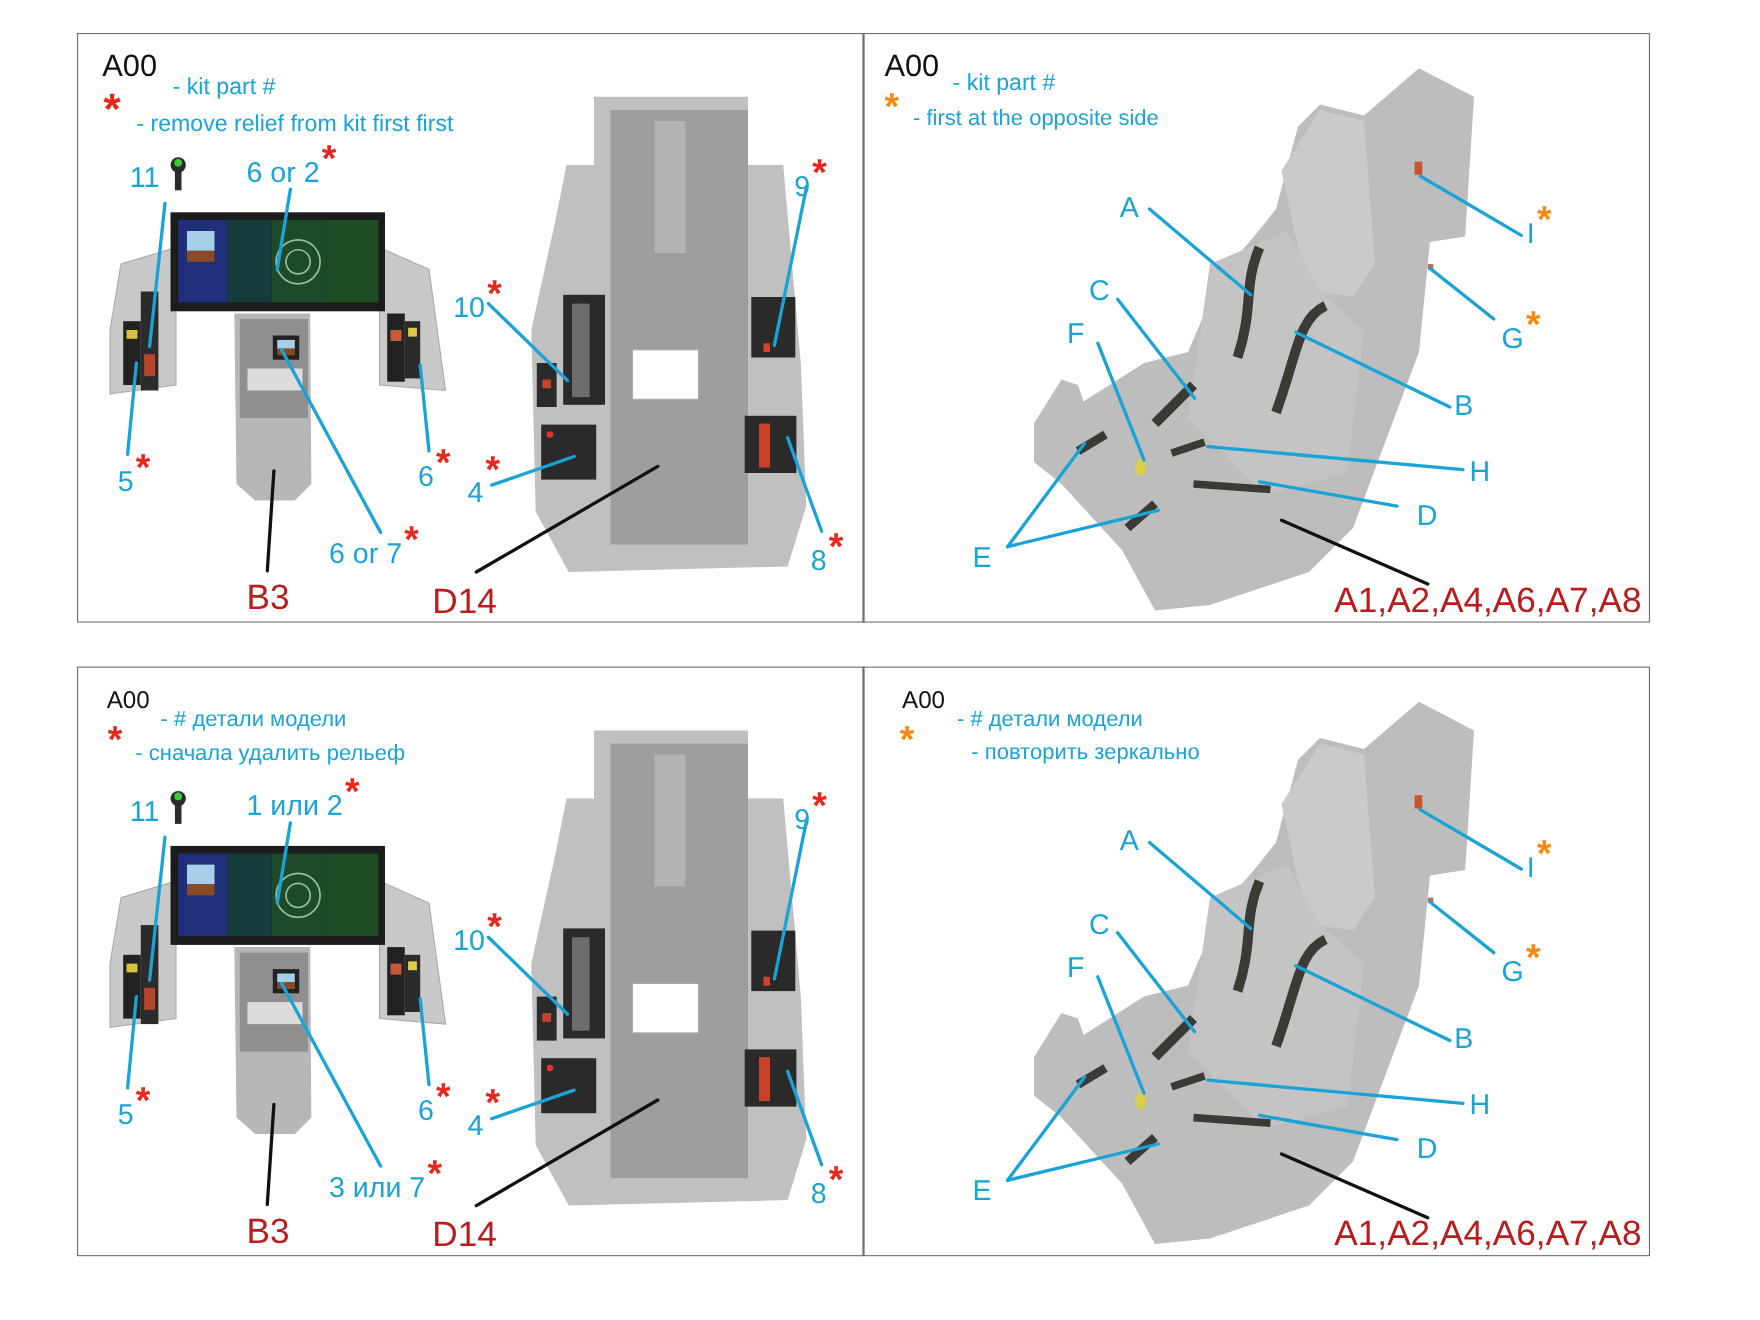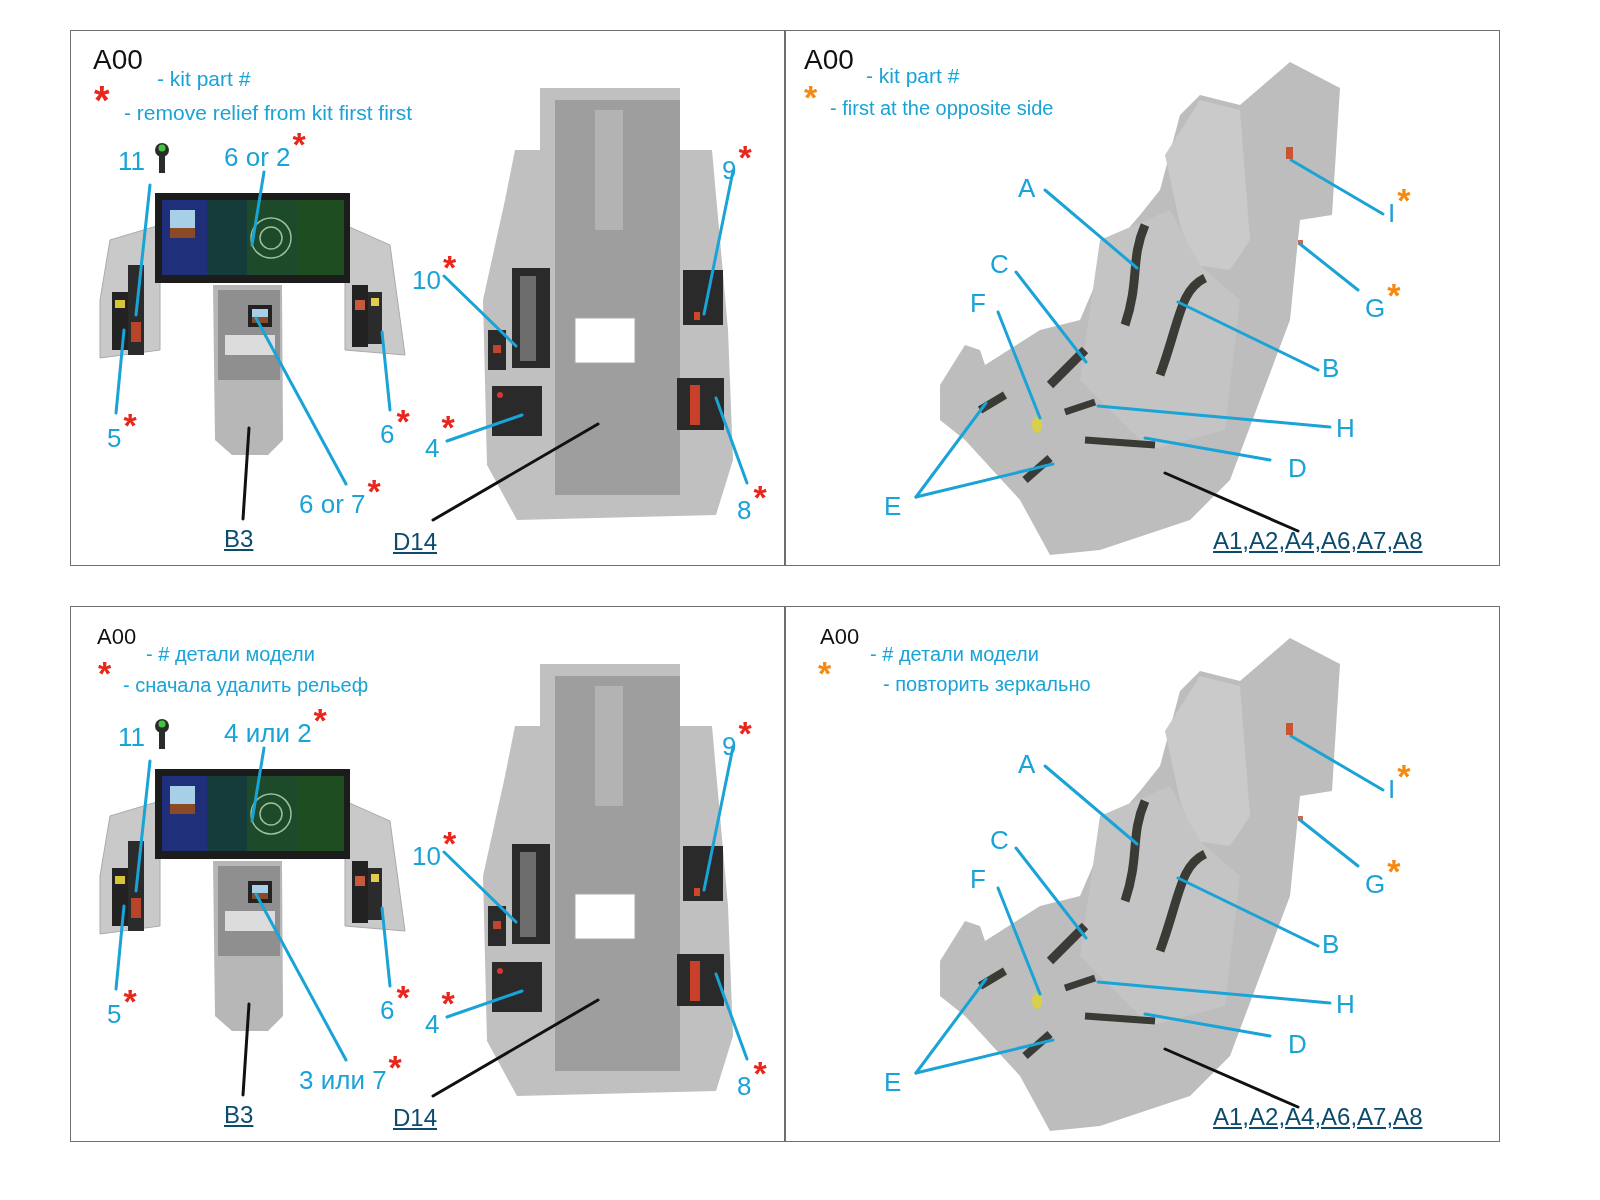--- a/index.html
+++ b/index.html
@@ -10,21 +10,21 @@
   .txt { position: absolute; white-space: nowrap; line-height: 1; }
   .code { color: #111; font-size: 28px; }
   .code-sm { color: #111; font-size: 22px; }
   .blue { color: #1aa3d6; margin-top: 17px; }
   .red { color: #e8261c; }
   .orange { color: #f58a12; }
   .legend { font-size: 21px; }
   .legend-sm { font-size: 20px; }
   .callout { font-size: 26px; color: #1aa3d6; }
   .star { font-size: 34px; font-weight: bold; position: relative; top: -10px; margin-left: 2px; }
-  .black-lbl { font-size: 24px; color: #0c4a6e; text-decoration: underline; }
+  .black-lbl { font-size: 32px; color: #b91c1c; }
   svg.art { position: absolute; left: 0; top: 0; }
   svg.art line.lead { stroke: #1aa3d6; stroke-width: 3; stroke-linecap: round; }
   svg.art line.lead-k { stroke: #111; stroke-width: 3; stroke-linecap: round; }
 </style>
 </head>
 <body>
 
 <div class="panel" style="left:70px;top:30px;width:1430px;height:536px;"></div>
 <div class="divider" style="left:784px;top:30px;height:536px;"></div>
 <div class="panel" style="left:70px;top:606px;width:1430px;height:536px;"></div>
@@ -219,21 +219,21 @@
       <rect x="6" y="12" width="6" height="19" fill="#2b2b2b"></rect>
   </svg>
 </div>
 
 <div class="txt code-sm" style="left:97px;top:626px;">A00</div>
 <div class="txt legend-sm blue" style="left:146px;top:627px;">- # детали модели</div>
 <div class="txt red" style="left:98px;top:656px;font-size:34px;font-weight:bold;">*</div>
 <div class="txt legend-sm blue" style="left:123px;top:658px;">- сначала удалить рельеф</div>
 
 <div class="txt callout" style="left:118px;top:724px;">11</div>
-<div class="txt callout" style="left:224px;top:713px;"><span>4 или 2</span><span class="star red">*</span></div>
+<div class="txt callout" style="left:224px;top:713px;"><span>1 или 2</span><span class="star red">*</span></div>
 <div class="txt callout" style="left:107px;top:994px;"><span>5</span><span class="star red">*</span></div>
 <div class="txt callout" style="left:380px;top:990px;"><span>6</span><span class="star red">*</span></div>
 <div class="txt callout" style="left:299px;top:1060px;"><span>3 или 7</span><span class="star red">*</span></div>
 <div class="txt callout" style="left:412px;top:836px;"><span>10</span><span class="star red">*</span></div>
 <div class="txt callout" style="left:722px;top:726px;"><span>9</span><span class="star red">*</span></div>
 <div class="txt callout" style="left:425px;top:1004px;"><span>4</span><span class="star red" style="top:-18px;">*</span></div>
 <div class="txt callout" style="left:737px;top:1066px;"><span>8</span><span class="star red">*</span></div>
 <div class="txt black-lbl" style="left:224px;top:1103px;">B3</div>
 <div class="txt black-lbl" style="left:393px;top:1106px;">D14</div>
 

